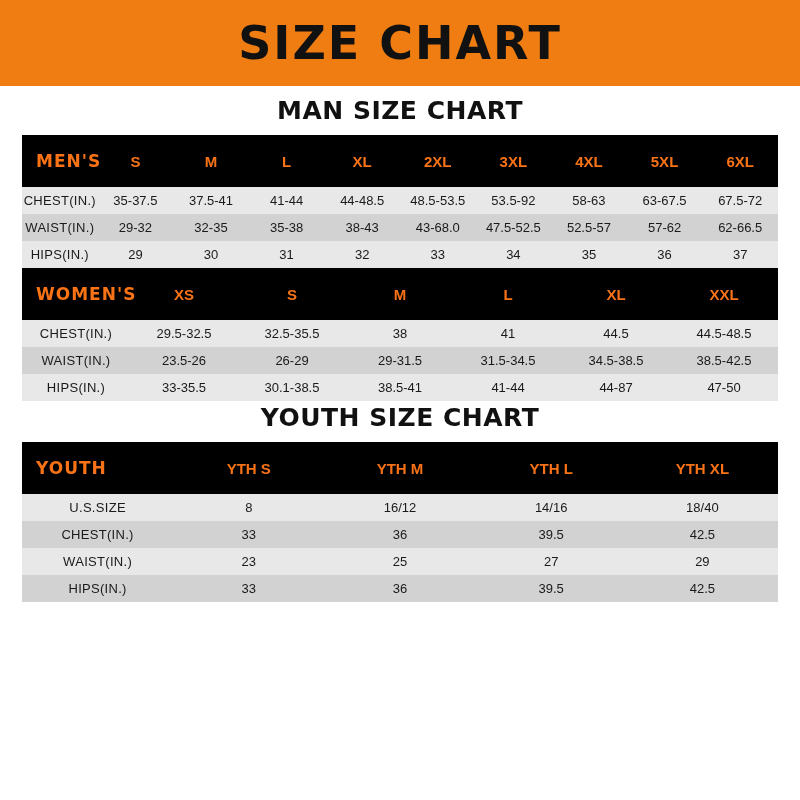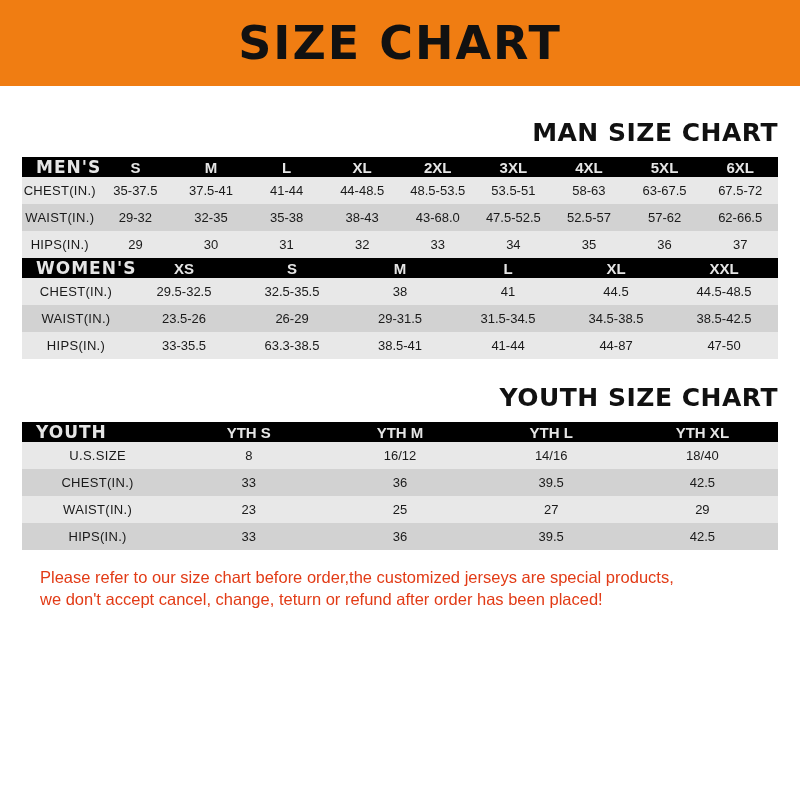--- a/index.html
+++ b/index.html
@@ -41,50 +41,50 @@
     height: 8px;
     background: #ffffff;
   }
 
   .content {
     padding: 0 22px;
     box-sizing: border-box;
   }
 
   .section-title {
-    text-align: right;
+    text-align: center;
     font-family: "DejaVu Sans", sans-serif;
     font-weight: bold;
     font-size: 25px;
     color: #111111;
     letter-spacing: 0.5px;
-    margin: 24px 0 10px 0;
+    margin: 2px 0 10px 0;
   }
 
   table.size-table {
     width: 100%;
     border-collapse: collapse;
     table-layout: fixed;
   }
   table.size-table th,
   table.size-table td {
     text-align: center;
     font-size: 13px;
     color: #1a1a1a;
     padding: 0;
     height: 27px;
     vertical-align: middle;
     font-family: "Liberation Sans", sans-serif;
   }
   table.size-table thead th {
     background: #000000;
-    color: #e5e5e5;
+    color: #f97316;
     font-weight: bold;
     font-size: 15px;
-    height: 20px;
+    height: 52px;
   }
   table.size-table thead th.corner {
     font-family: "DejaVu Sans", sans-serif;
     font-size: 17px;
     letter-spacing: 1px;
     text-align: left;
     padding-left: 14px;
   }
   tr.row-light td { background: #e8e8e8; }
   tr.row-dark td  { background: #d2d2d2; }
@@ -135,21 +135,21 @@
           </tr>
         </thead>
         <tbody>
           <tr class="row-light">
             <td class="rowlabel">CHEST(IN.)</td>
             <td>35-37.5</td>
             <td>37.5-41</td>
             <td>41-44</td>
             <td>44-48.5</td>
             <td>48.5-53.5</td>
-            <td>53.5-51</td>
+            <td>53.5-92</td>
             <td>58-63</td>
             <td>63-67.5</td>
             <td>67.5-72</td>
           </tr>
           <tr class="row-dark">
             <td class="rowlabel">WAIST(IN.)</td>
             <td>29-32</td>
             <td>32-35</td>
             <td>35-38</td>
             <td>38-43</td>
@@ -203,21 +203,21 @@
             <td>23.5-26</td>
             <td>26-29</td>
             <td>29-31.5</td>
             <td>31.5-34.5</td>
             <td>34.5-38.5</td>
             <td>38.5-42.5</td>
           </tr>
           <tr class="row-light">
             <td class="rowlabel">HIPS(IN.)</td>
             <td>33-35.5</td>
-            <td>63.3-38.5</td>
+            <td>30.1-38.5</td>
             <td>38.5-41</td>
             <td>41-44</td>
             <td>44-87</td>
             <td>47-50</td>
           </tr>
         </tbody>
       </table>
     </div>
 
     <div class="section">
@@ -258,19 +258,15 @@
             <td class="rowlabel">HIPS(IN.)</td>
             <td>33</td>
             <td>36</td>
             <td>39.5</td>
             <td>42.5</td>
           </tr>
         </tbody>
       </table>
     </div>
 
-    <div class="footer-note">
-      <span class="line">Please refer to our size chart before order,the customized jerseys are special products,</span>
-      <span class="line">we don't accept cancel, change, teturn or refund after order has been placed!</span>
-    </div>
 
   </div>
 </div>
 
 </body></html>

